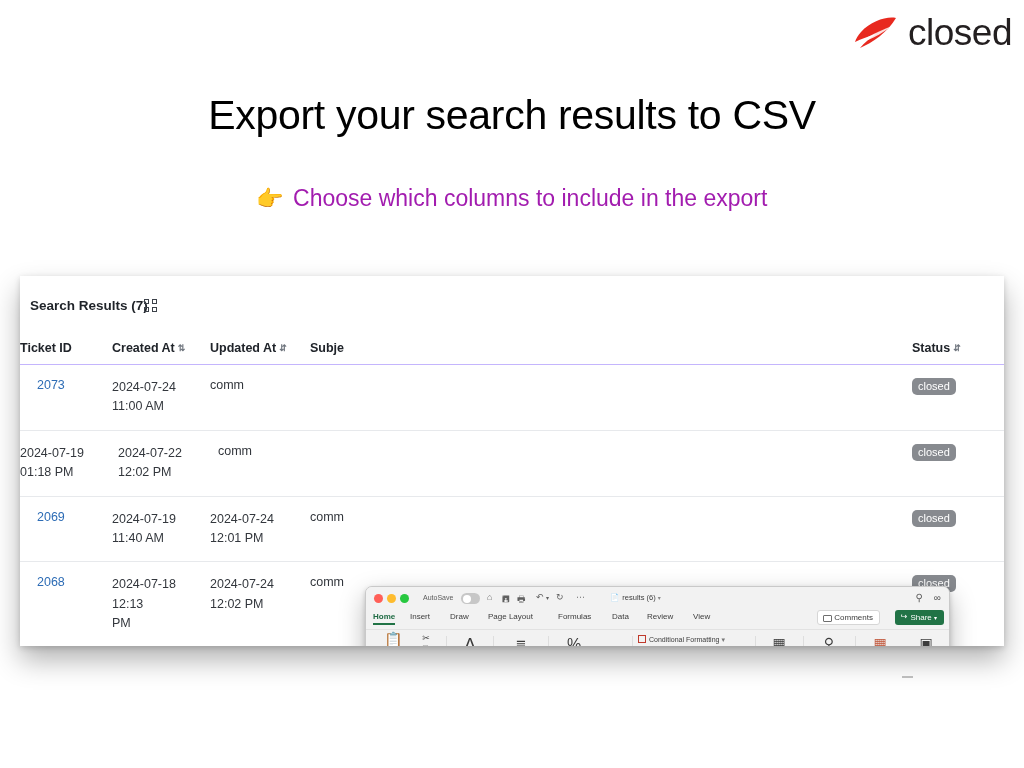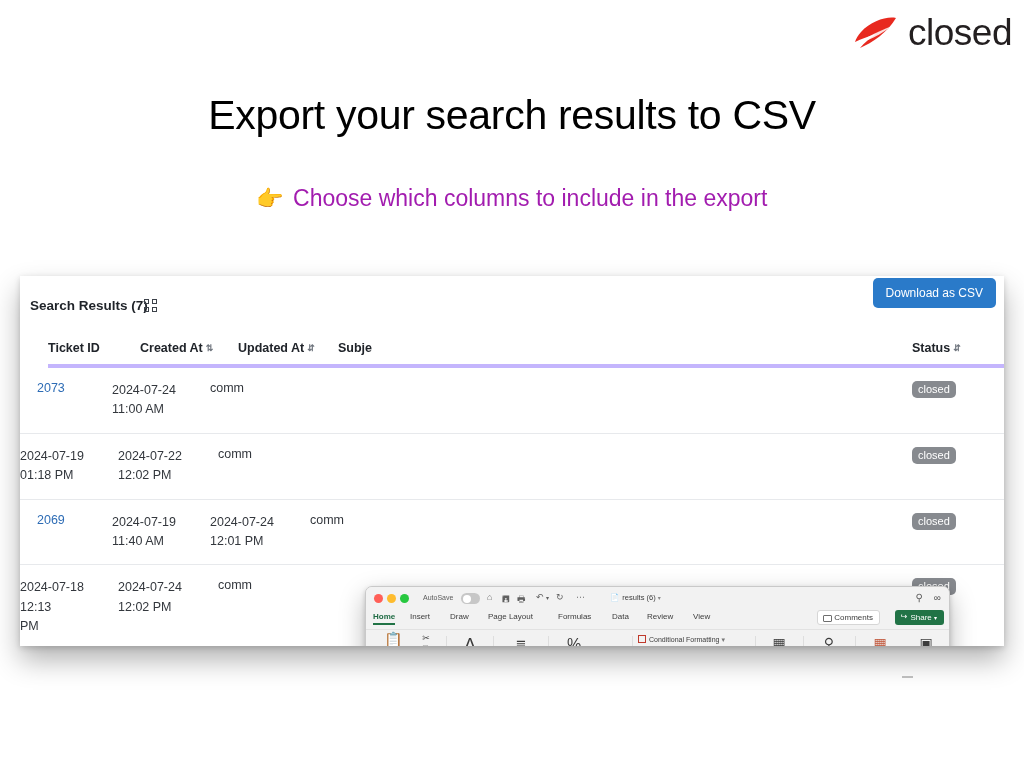--- a/index.html
+++ b/index.html
@@ -51,21 +51,21 @@
 
   .dl-btn {
     position:absolute; right:8px; top:2px;
     background:#2a7ac9; color:#fff; border:none; border-radius:5px;
     font-family:inherit; font-size:12px; padding:8px 13px; cursor:pointer;
   }
 
   
   .wtable { position:absolute; left:0; top:60px; width:984px; }
   .wrow { display:flex; border-bottom:1px solid #e7e9ec; }
-  .wrow.hd { border-bottom:4px solid #c4b5fd;margin-left:28px; }
+  .wrow.hd { border-bottom:1px solid #c4b5fd; }
   .wcell { font-size:12.5px; color:#33373d; padding:13px 4px 13px 0; }
   .wrow.hd .wcell { font-weight:bold; font-size:12.5px; color:#20242a; padding:5px 4px 9px 0; }
   .c-id    { width:92px; padding-left:17px; }
   .c-cre   { width:98px; }
   .c-upd   { width:100px; }
   .c-sub   { width:60px; }
   .c-mid   { flex:1; }
   .c-sta   { width:92px; text-align:left; }
   .tid { color:#2d6cb5; }
   .dt { line-height:1.55; }
@@ -140,21 +140,20 @@
 <div class="shot">
 
   <div class="shot-head">
     <div class="results-title">Search Results (7)</div>
     <div class="grid-toggle">
         <i></i>
         <i></i>
         <i></i>
         <i></i>
       </div>
-    <button class="dl-btn">Download as CSV</button>
   </div>
 
   <div class="wtable">
     <div class="wrow hd">
       <div class="wcell c-id">Ticket ID</div>
       <div class="wcell c-cre"><span>Created At</span><span class="sortic">⇅</span></div>
       <div class="wcell c-upd"><span>Updated At</span><span class="sortic">⇵</span></div>
       <div class="wcell c-sub">Subje</div>
       <div class="wcell c-mid"></div>
       <div class="wcell c-sta"><span>Status</span><span class="sortic">⇵</span></div>
@@ -176,20 +175,21 @@
         </div>
         <div class="wrow">
           <div class="wcell c-id"><span class="tid">2069</span></div>
           <div class="wcell c-cre dt">2024-07-19<br>11:40 AM</div>
           <div class="wcell c-upd dt">2024-07-24<br>12:01 PM</div>
           <div class="wcell c-sub">comm</div>
           <div class="wcell c-mid"></div>
           <div class="wcell c-sta"><span class="badge">closed</span></div>
         </div>
         <div class="wrow">
+          <div class="wcell c-id"><span class="tid">2068</span></div>
           <div class="wcell c-cre dt">2024-07-18 12:13<br>PM</div>
           <div class="wcell c-upd dt">2024-07-24<br>12:02 PM</div>
           <div class="wcell c-sub">comm</div>
           <div class="wcell c-mid"></div>
           <div class="wcell c-sta"><span class="badge">closed</span></div>
         </div>
       </div>
   </div>
 
   <div class="xl">

